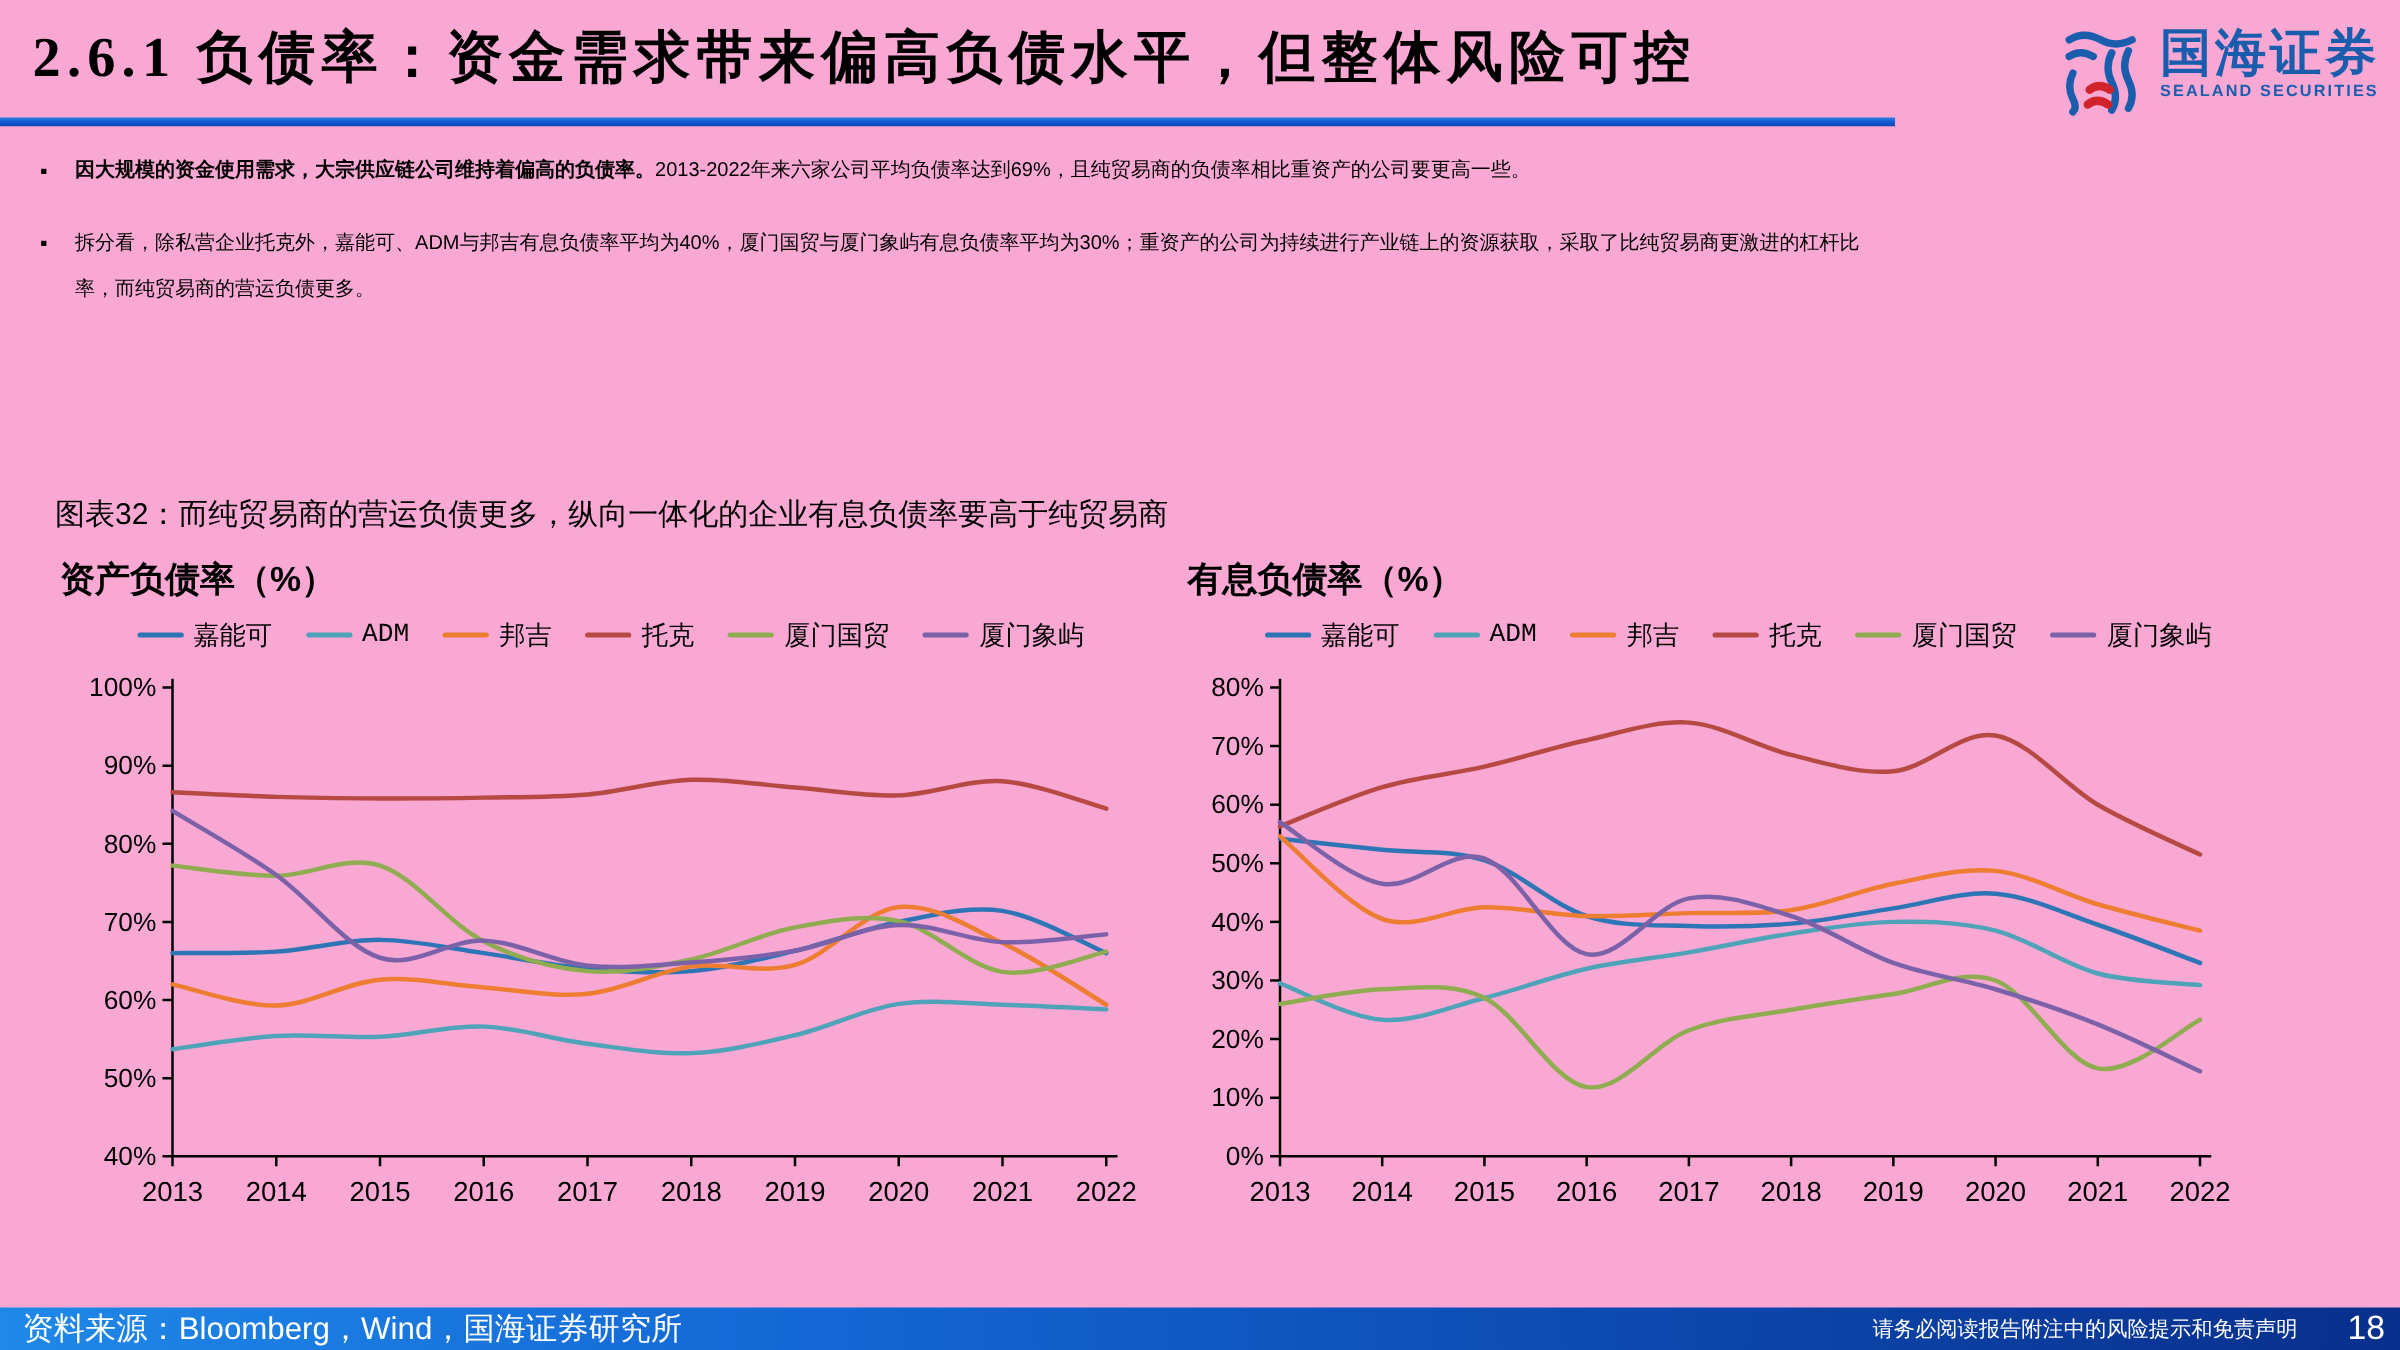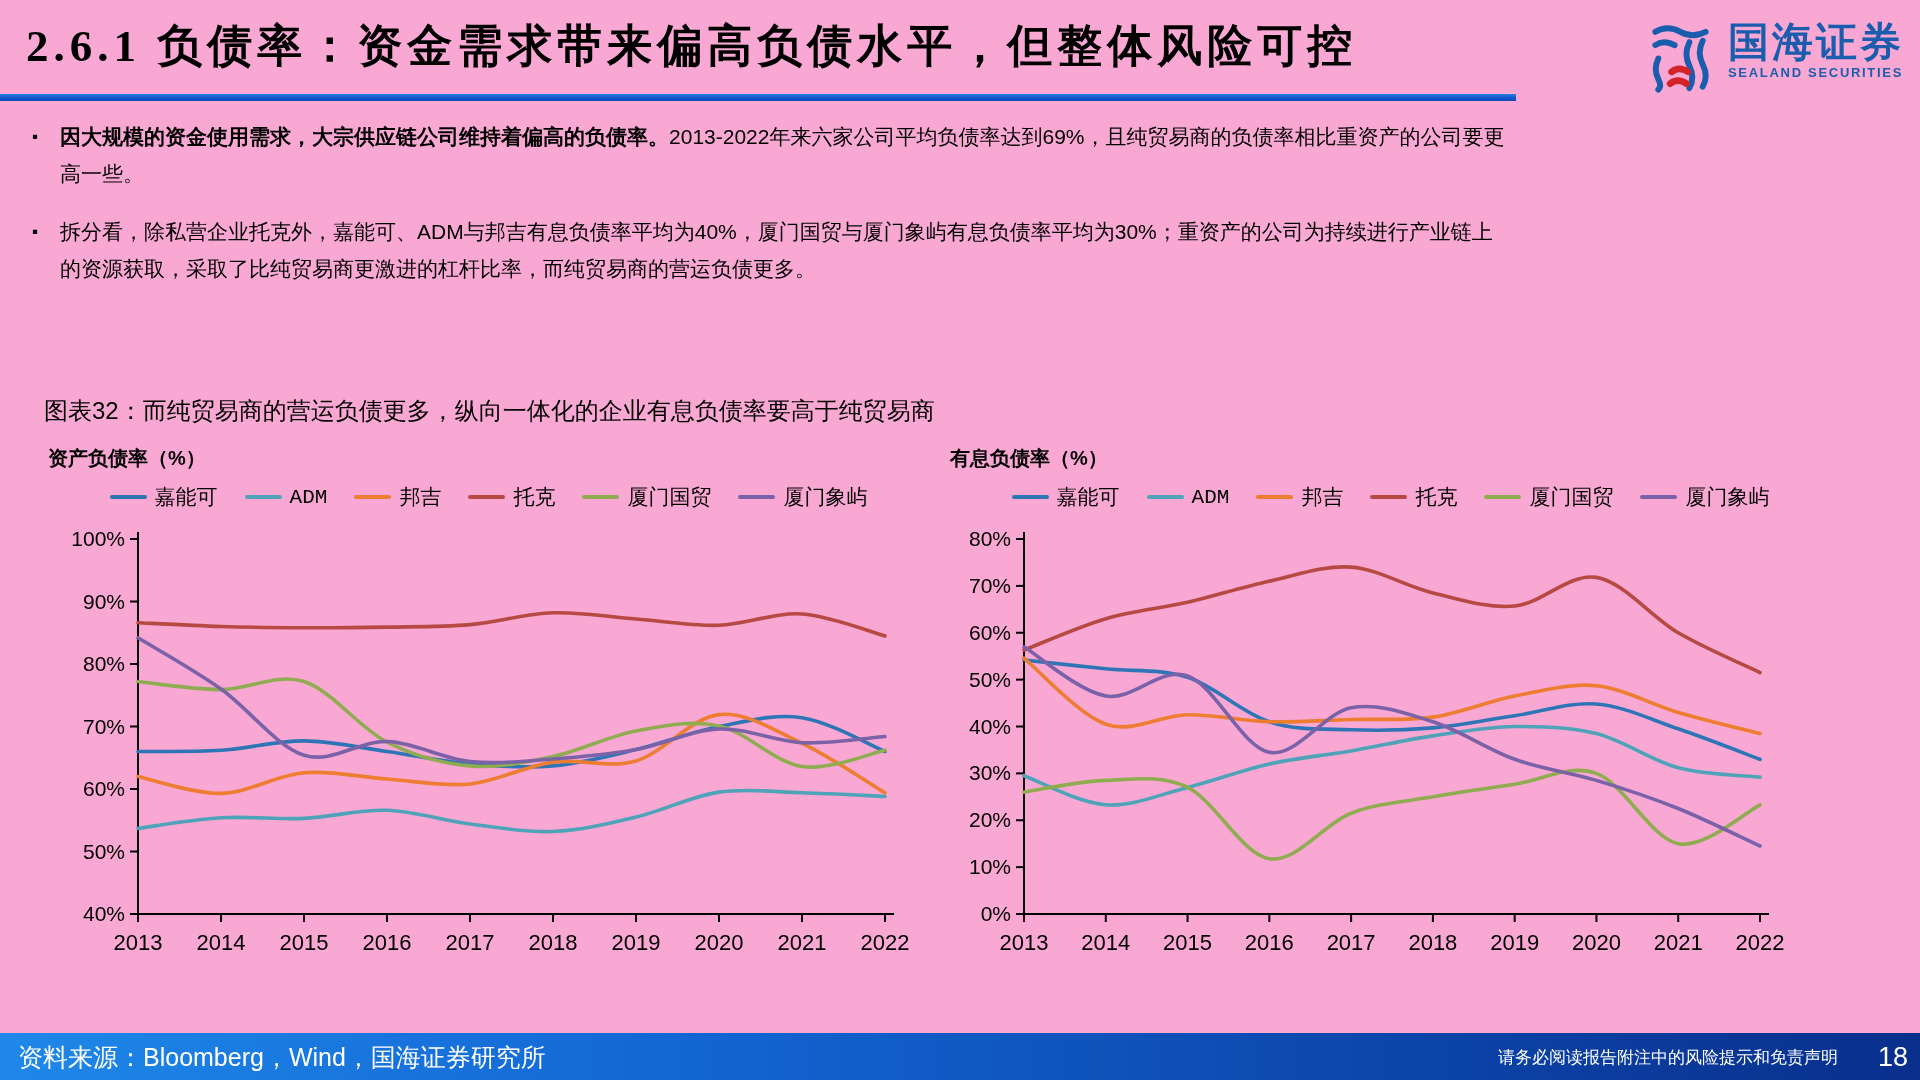--- a/index.html
+++ b/index.html
@@ -19,36 +19,36 @@
     background:linear-gradient(180deg,#2a7de0 0%, #1157cf 55%, #0c47b0 100%);
   }
   .logo { position:absolute; left:1645px; top:20px; display:flex; align-items:flex-start; }
   .logo-icon { width:74px; height:74px; margin-right:9px; }
   .logo-cn { font-size:41px; font-weight:bold; color:#1b5dad; letter-spacing:3px; line-height:1.08; white-space:nowrap; }
   .logo-en { font-size:13px; font-weight:bold; color:#1b5dad; letter-spacing:1.7px; margin-top:1px; white-space:nowrap; }
   
   .bullets { position:absolute; left:32px; top:118px; width:1478px; }
   .bullet { display:flex; margin-bottom:21px; }
   .bullet-marker { font-size:17px; line-height:37px; margin-right:22px; flex:0 0 auto; }
-  .bullet-text { font-size:21px; line-height:37px; }
+  .bullet-text { font-size:16px; line-height:37px; }
   .bullet-text .bold { font-weight:bold; }
   
   .caption { position:absolute; left:44px; top:395px; font-size:24px; color:#000; }
   .chart-block { position:absolute; top:445px; width:885px; }
   .chart-block.left { left:46px; }
   .chart-block.right { left:948px; }
-  .chart-title { font-size:20px; font-weight:bold; padding-left:2px; white-space:nowrap; }
+  .chart-title { font-size:28px; font-weight:bold; padding-left:2px; white-space:nowrap; }
   .legend { display:flex; justify-content:center; align-items:center; gap:27px; margin-top:10px; height:30px; }
   .legend-item { display:flex; align-items:center; gap:8px; font-size:21px; white-space:nowrap;font-family:Liberation Mono, monospace; }
   .legend-swatch { width:37px; height:4px; border-radius:2px; flex:0 0 auto; }
   svg.chart { display:block; margin-top:0px; }
   svg.chart text { font-family:"Liberation Sans", sans-serif; fill:#000; }
   
   .footer {
-    position:absolute; left:0; bottom:0; width:1920px; height:47px;
+    position:absolute; left:0; bottom:0; width:1920px; height:34px;
     background:linear-gradient(90deg,#1f88e8 0%, #1366d4 35%, #0c46ab 72%, #092f8c 100%);
     color:#fff;
   }
   .footer-left { position:absolute; left:18px; top:50%; transform:translateY(-50%); font-size:25px; white-space:nowrap; }
   .footer-right { position:absolute; right:12px; top:50%; transform:translateY(-50%); display:flex; align-items:center; gap:40px; }
   .footer-disclaimer { font-size:17px; white-space:nowrap; }
   .page-num { font-size:27px; }
 </style>
 </head>
 <body>

